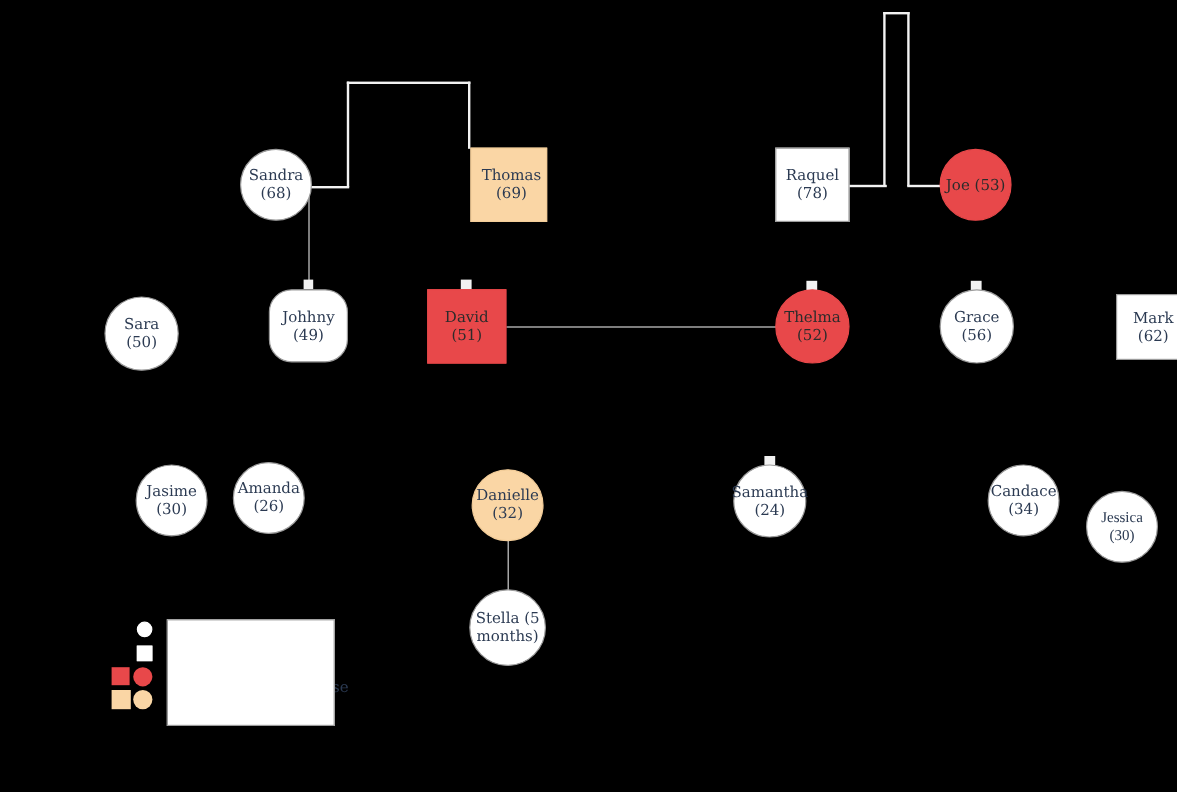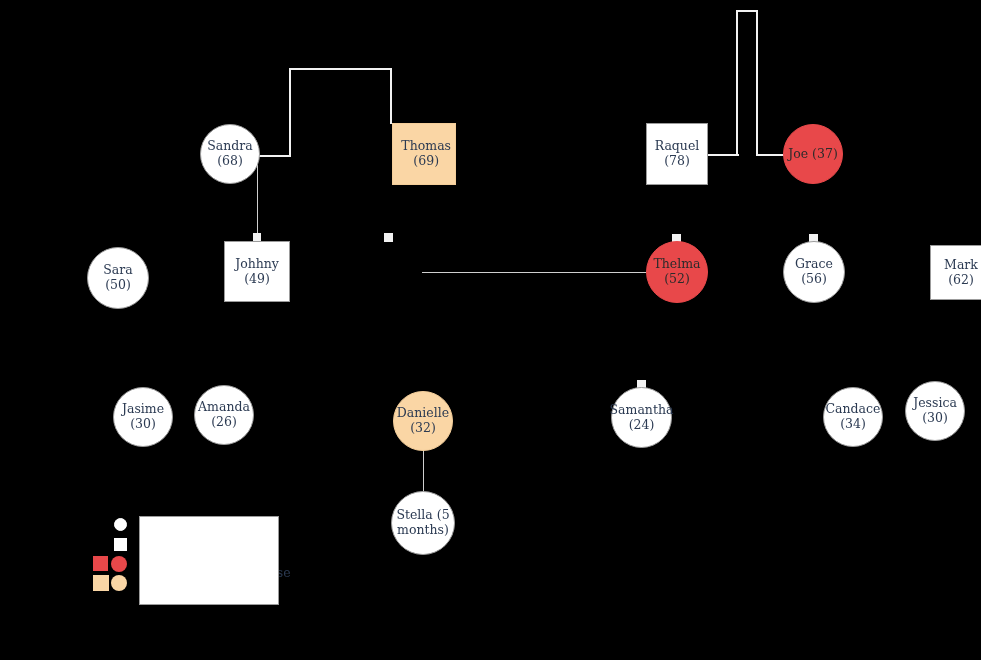--- a/index.html
+++ b/index.html
@@ -108,28 +108,31 @@
   <div class="node circle" style="left: 152px; top: 124px; width: 60px; height: 60px;">
       <span class="label">Sandra<br>(68)</span>
     </div>
   <div class="node square peach" style="left: 344px; top: 123px; width: 64px; height: 62px; justify-content: flex-end;">
       <span class="label">Thomas<br>(69)</span>
     </div>
   <div class="node square" style="left: 598px; top: 123px; width: 62px; height: 62px;">
       <span class="label">Raquel<br>(78)</span>
     </div>
   <div class="node circle red" style="left: 735px; top: 124px; width: 60px; height: 60px;">
-      <span class="label">Joe (37)</span>
+      <span class="label">Joe (53)</span>
     </div>
 
   <div class="node circle" style="left: 39px; top: 247px; width: 62px; height: 62px;">
       <span class="label">Sara<br>(50)</span>
     </div>
-  <div class="node square" style="left: 176px; top: 241px; width: 66px; height: 61px;">
+  <div class="node square" style="left: 176px; top: 241px; width: 66px; height: 61px; border-radius: 19px;">
       <span class="label">Johhny<br>(49)</span>
+    </div>
+  <div class="node square red" style="left: 308px; top: 241px; width: 66px; height: 62px;">
+      <span class="label">David<br>(51)</span>
     </div>
   <div class="node circle red" style="left: 598px; top: 241px; width: 62px; height: 62px;">
       <span class="label">Thelma<br>(52)</span>
     </div>
   <div class="node circle" style="left: 735px; top: 241px; width: 62px; height: 62px;">
       <span class="label">Grace<br>(56)</span>
     </div>
   <div class="node square" style="left: 882px; top: 245px; width: 62px; height: 55px;">
       <span class="label">Mark (62)</span>
     </div>
@@ -142,21 +145,21 @@
     </div>
   <div class="node circle peach" style="left: 345px; top: 391px; width: 60px; height: 60px;">
       <span class="label">Danielle<br>(32)</span>
     </div>
   <div class="node circle" style="left: 563px; top: 387px; width: 61px; height: 61px; align-items: center;">
       <span class="label">Samantha<br>(24)</span>
     </div>
   <div class="node circle" style="left: 775px; top: 387px; width: 60px; height: 60px;">
       <span class="label">Candace<br>(34)</span>
     </div>
-  <div class="node circle" style="left: 857px; top: 381px; width: 60px; height: 60px;">
+  <div class="node circle" style="left: 857px; top: 409px; width: 60px; height: 60px; font-family: Liberation Serif, serif;">
       <span class="label">Jessica<br>(30)</span>
     </div>
 
   <div class="node circle" style="left: 343px; top: 491px; width: 64px; height: 64px;">
       <span class="label">Stella (5<br>months)</span>
     </div>
 
   <div id="legend-panel" style="left: 91px; top: 516px; width: 140px; height: 89px;"></div>
 
   <div class="legend-swatch circle white" style="left: 66px; top: 518px; width: 13px; height: 13px;"></div>

